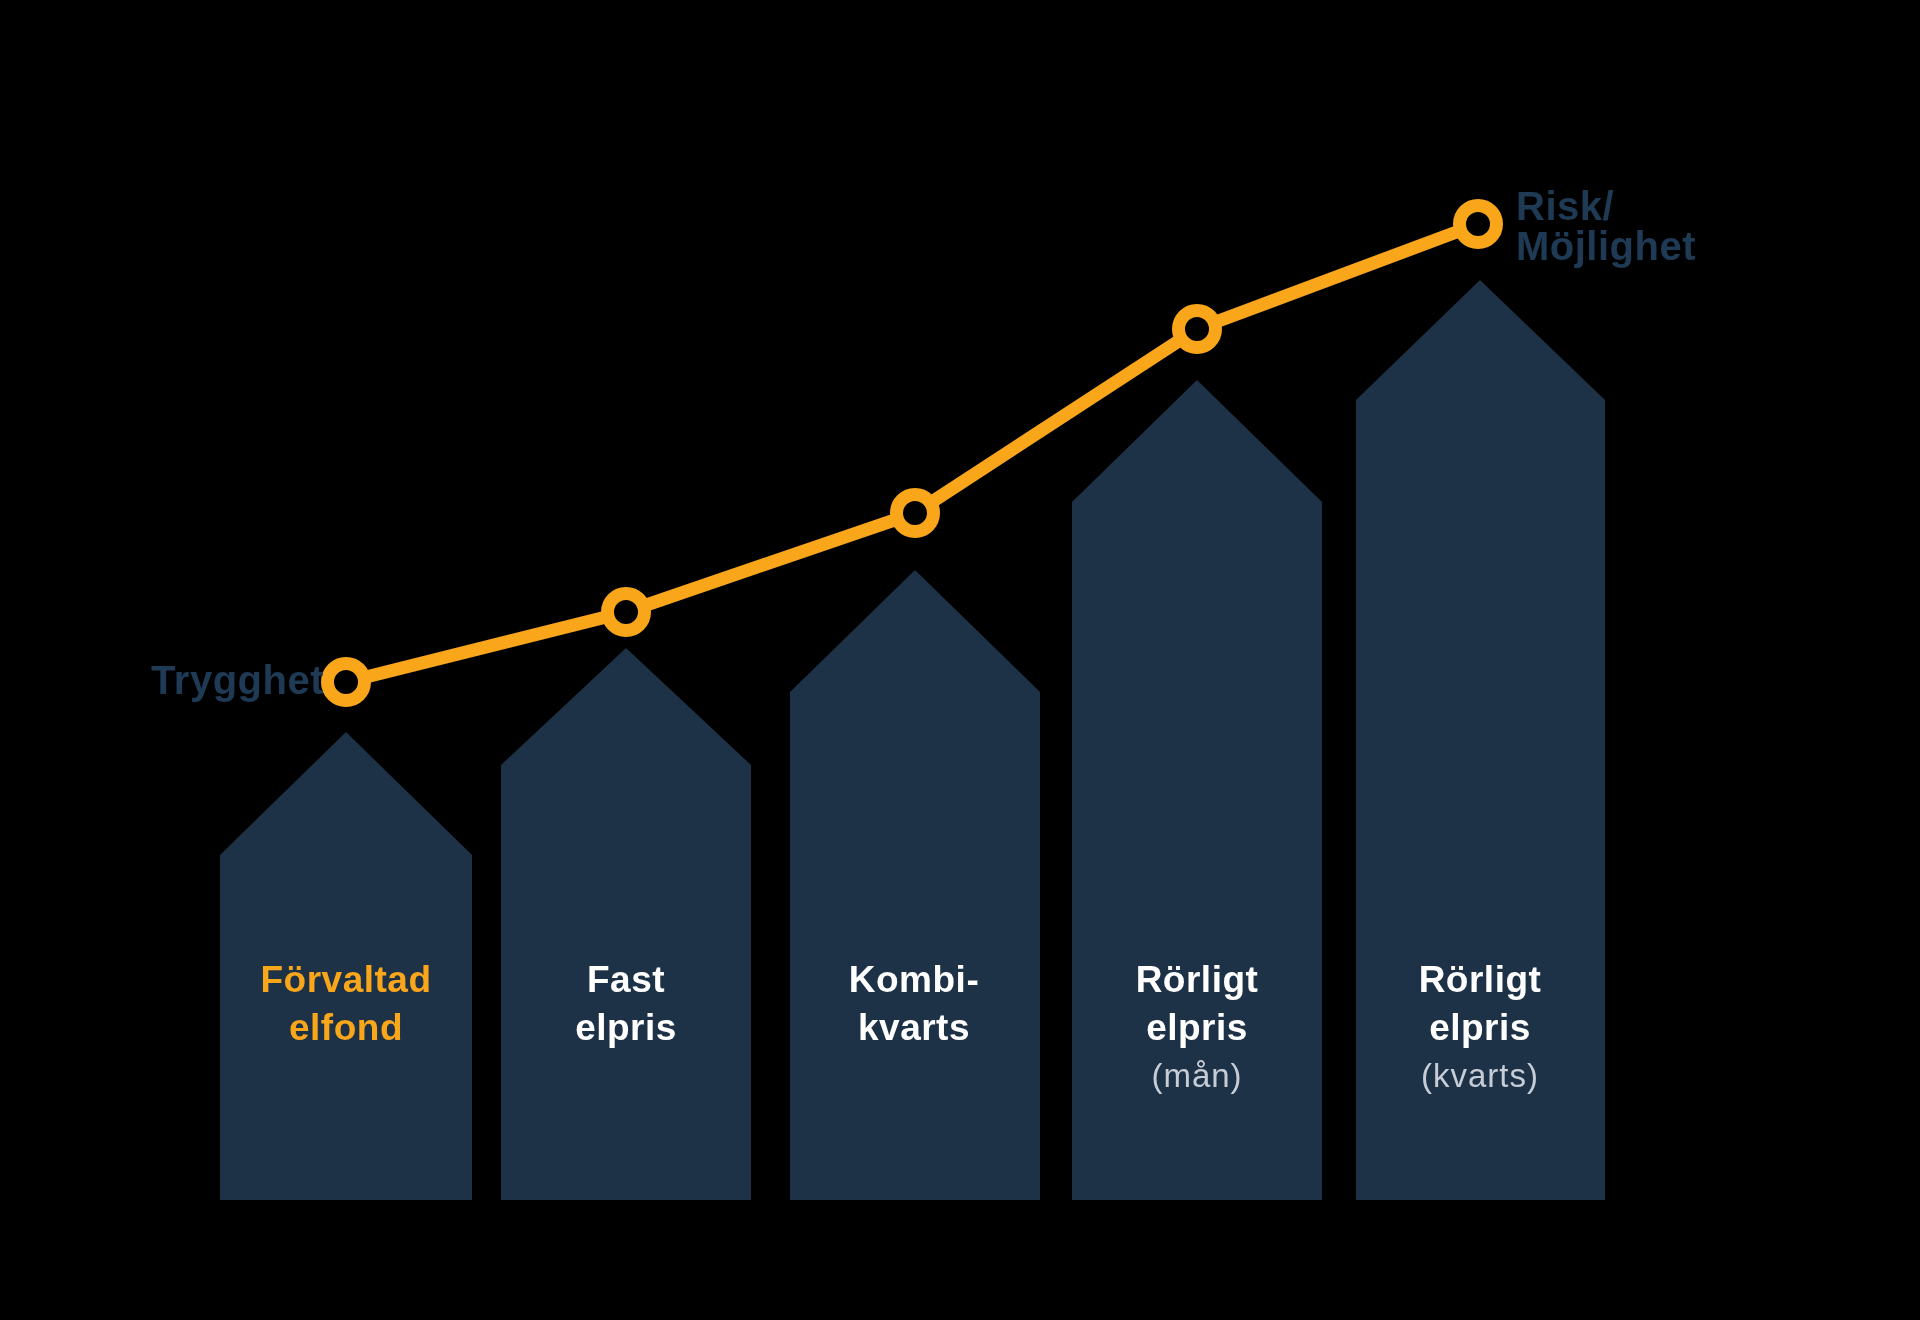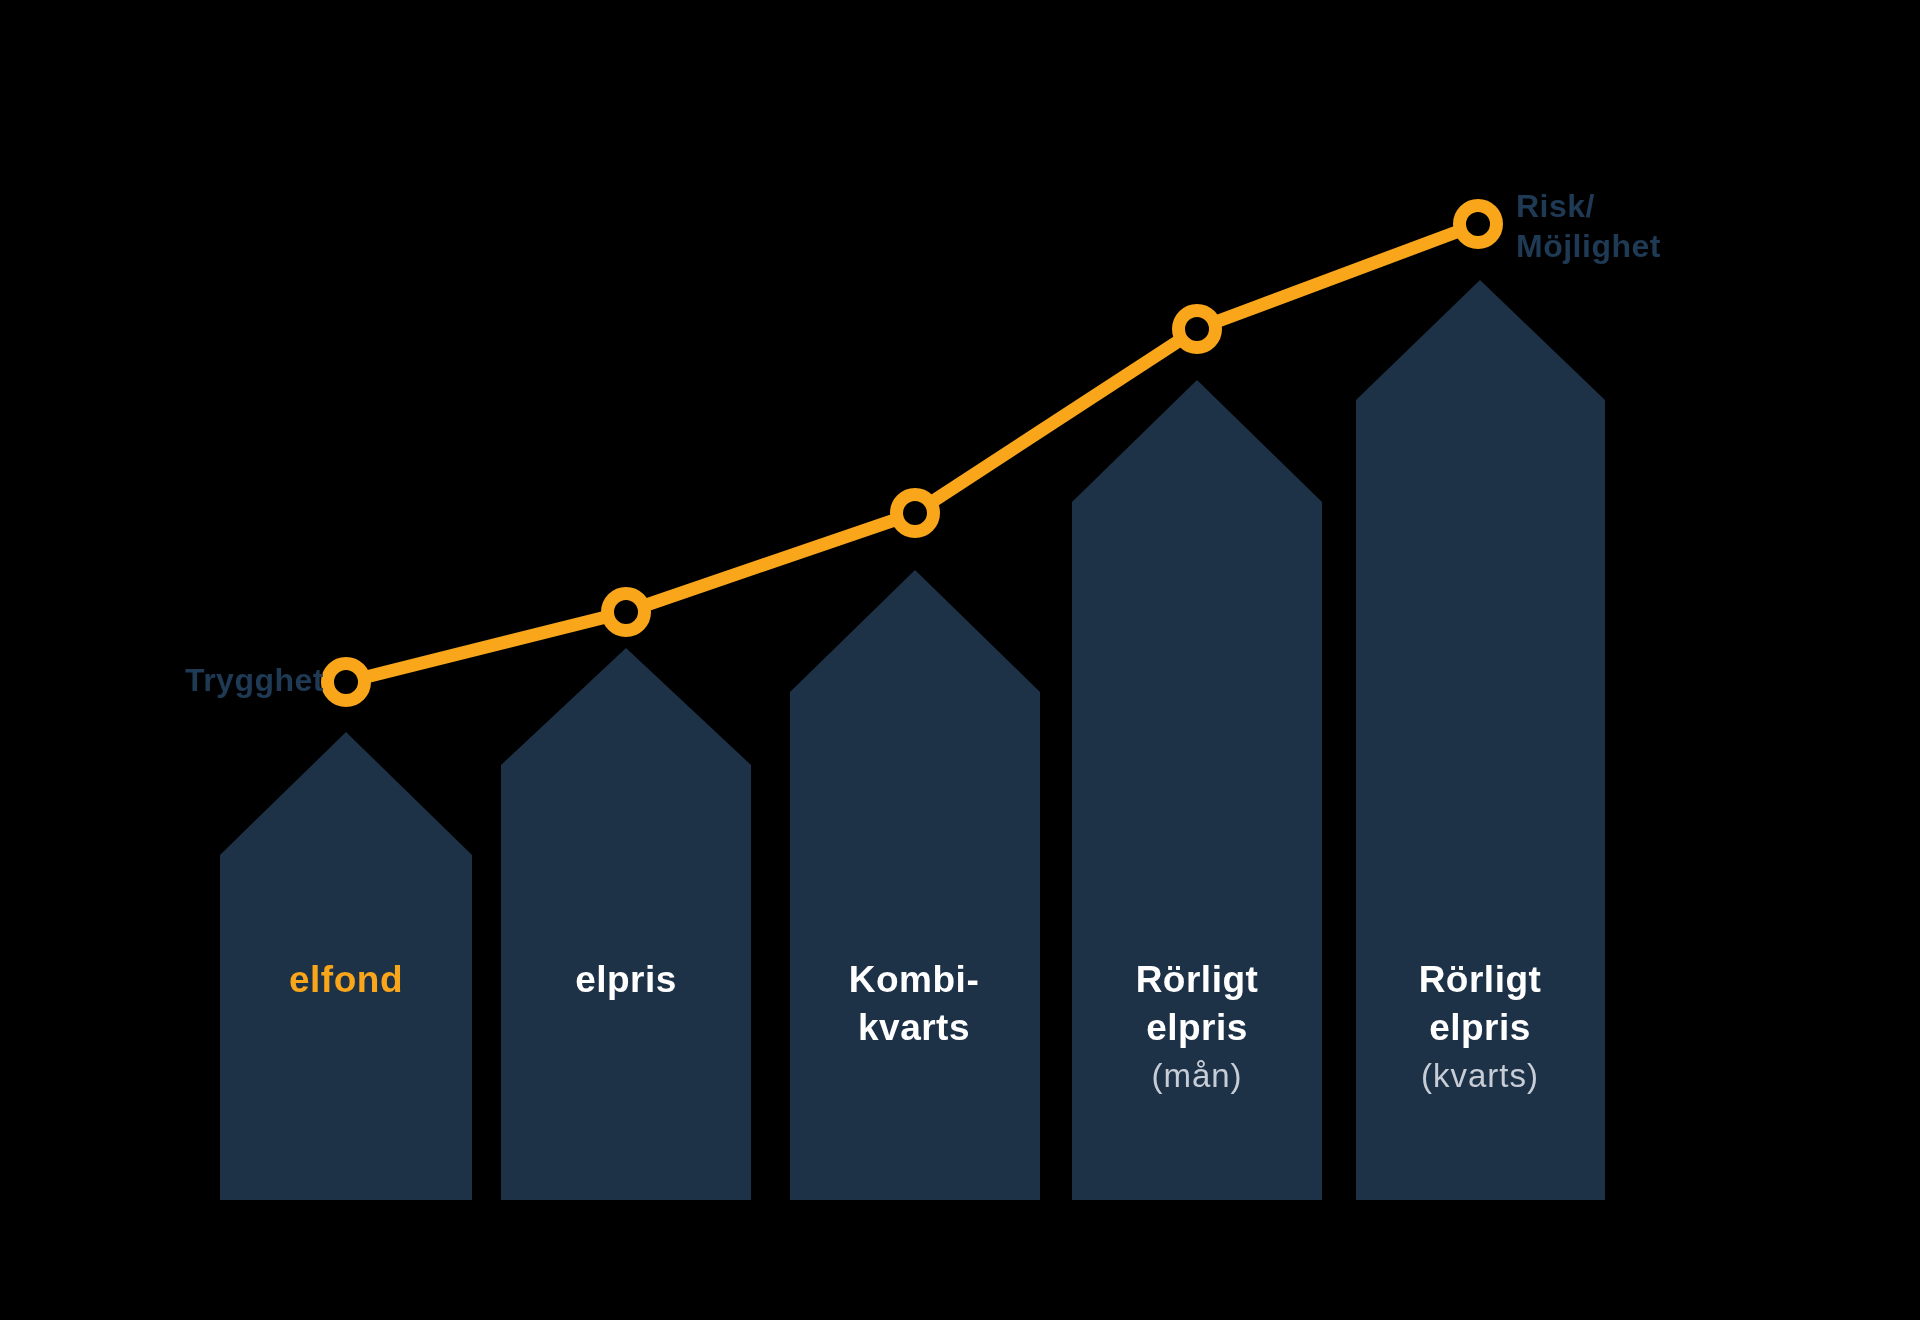--- a/index.html
+++ b/index.html
@@ -34,21 +34,21 @@
   }
   .bar-label .sub{
     font-weight:400;
     font-size:33px;
     letter-spacing:1px;
     color:#C7CDD6;
   }
   .ann{
     position:absolute;
     font-weight:bold;
-    font-size:32px;
+    font-size:40px;
     line-height:40px;
     letter-spacing:0.5px;
     color:#1F3A55;
   }
   .ann-left{
     text-align:right;
   }
 </style>
 </head>
 <body>
@@ -74,25 +74,27 @@
   </svg>
 
   <div class="ann ann-left" style="left:124px;top:660px;width:200px">Trygghet</div>
 
   <div class="ann" style="left:1516px;top:186px">
     <div>Risk/</div>
     <div>Möjlighet</div>
   </div>
 
   <div class="bar-label accent" style="left:196px;top:956px;width:300px">
+    <div>Förvaltad</div>
     <div>elfond</div>
     <div class="sub"></div>
   </div>
 
   <div class="bar-label" style="left:476px;top:956px;width:300px">
+    <div>Fast</div>
     <div>elpris</div>
     <div class="sub"></div>
   </div>
 
   <div class="bar-label" style="left:764px;top:956px;width:300px">
     <div>Kombi-</div>
     <div>kvarts</div>
     <div class="sub"></div>
   </div>
 

